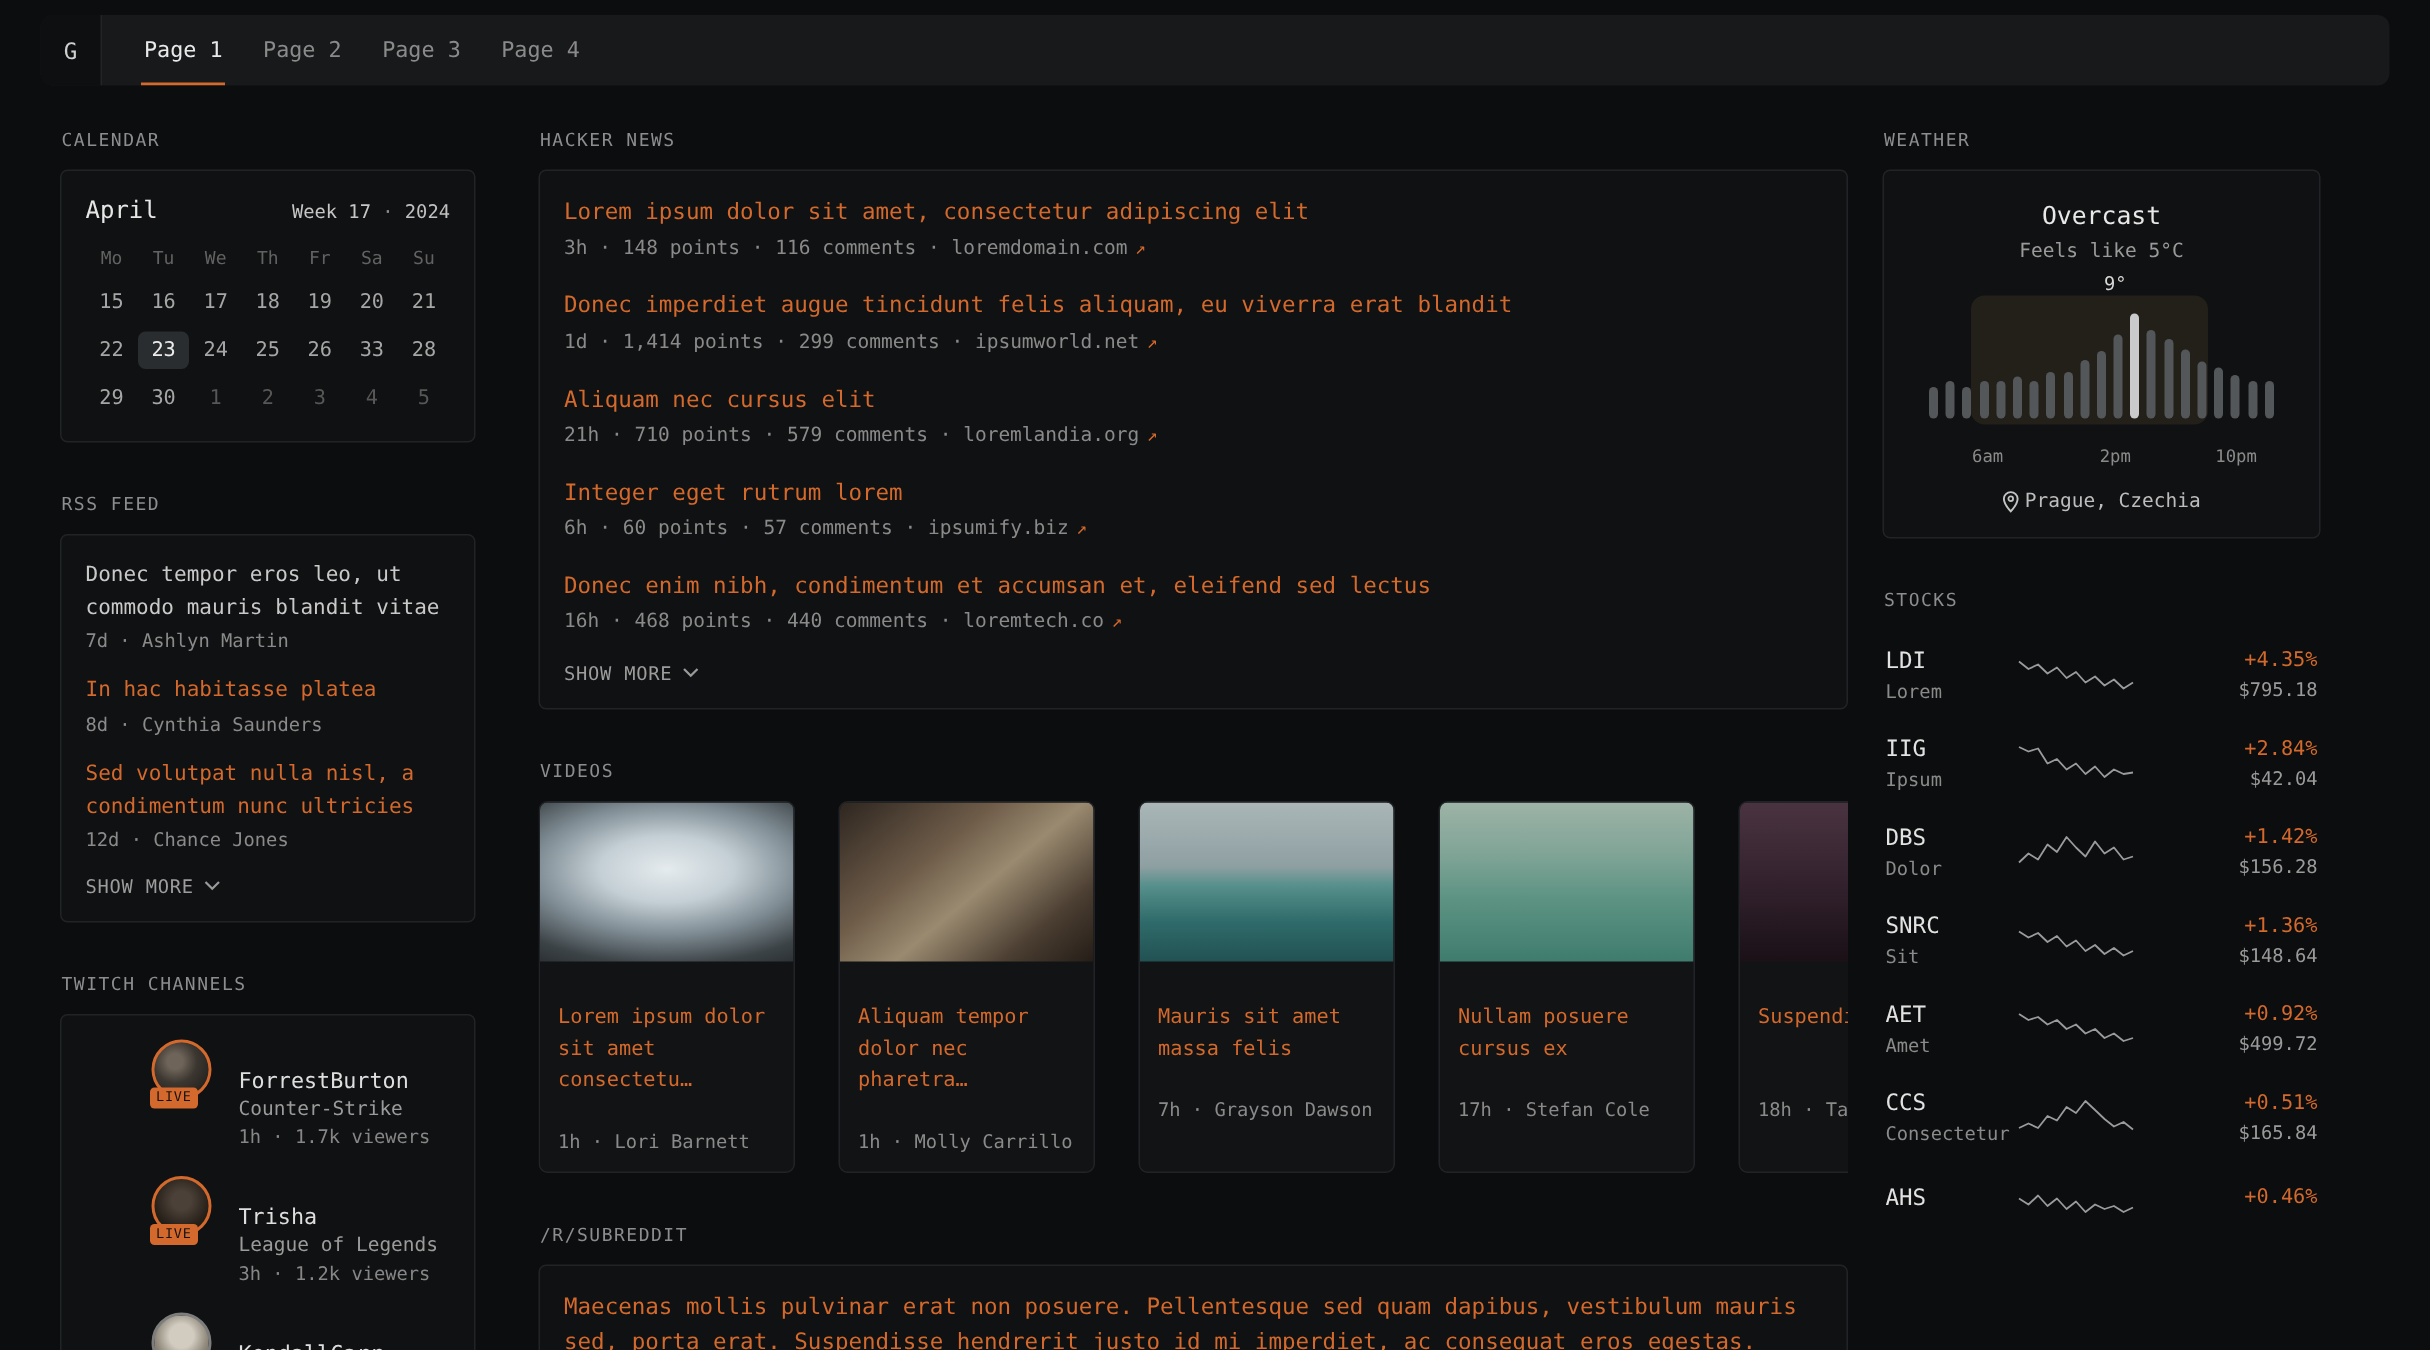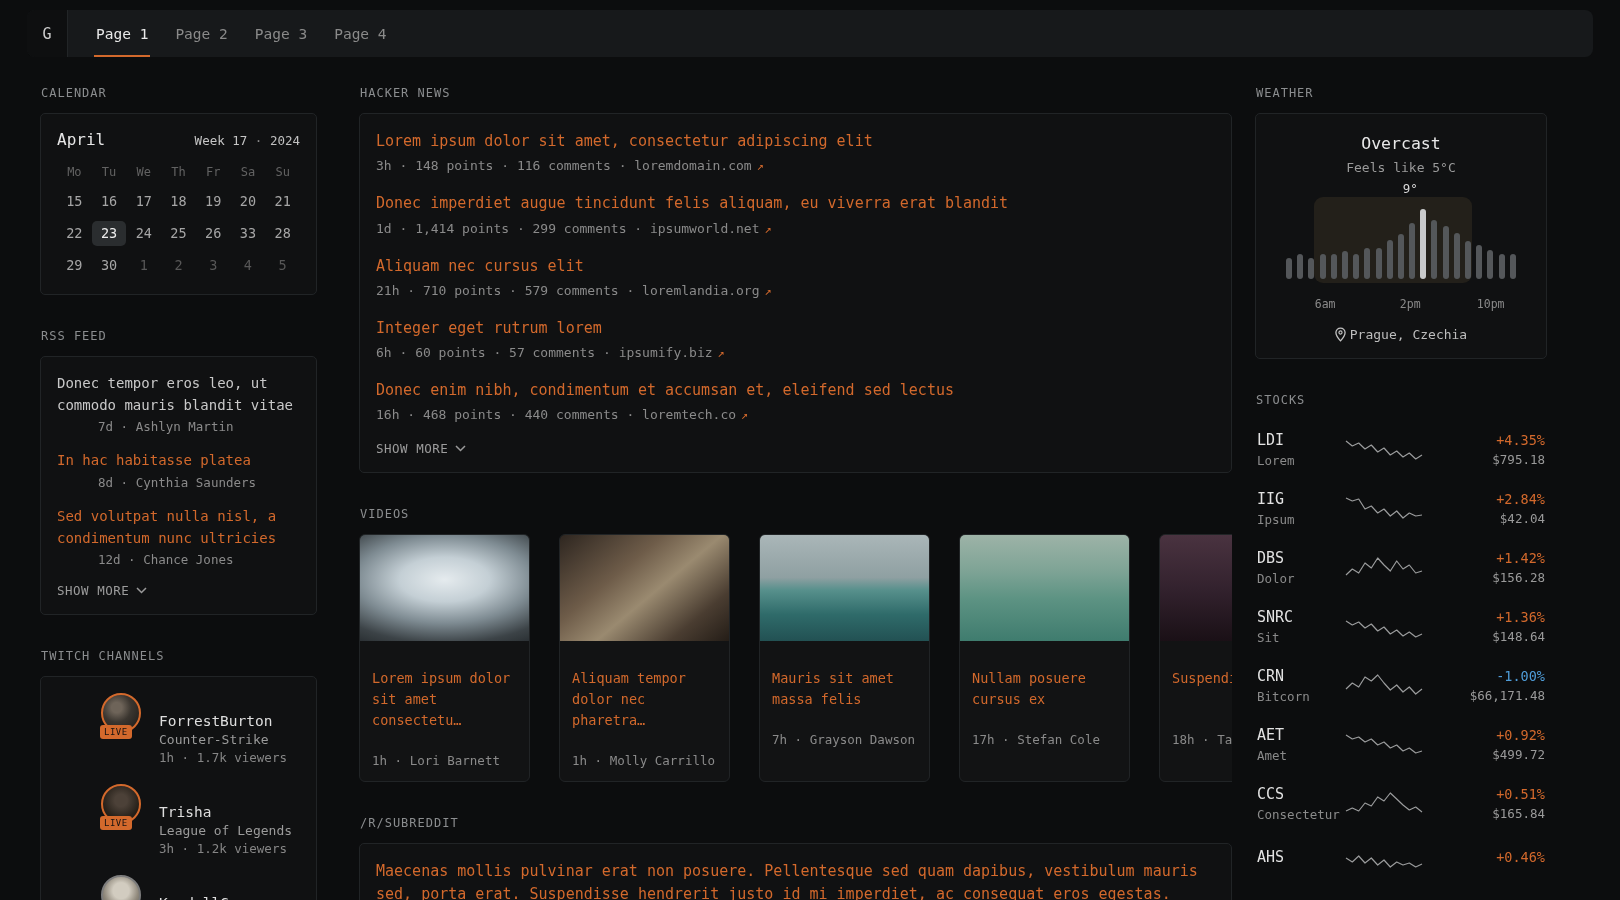--- a/index.html
+++ b/index.html
@@ -39,21 +39,21 @@
   .cal-grid { display:grid; grid-template-columns:repeat(7,1fr); row-gap:7px; text-align:center; }
   .cal-dow { color:#626262; font-size:12px; padding:3px 0; }
   .cal-day { color:#a6a6a6; font-size:13.5px; height:25px; line-height:25px; border-radius:5px; }
   .cal-day.selected { background:#2a2d2f; color:#ececec; }
   .cal-day.muted { color:#575757; }
 
   
   .feed-item { margin-bottom:16px; }
   .feed-title { font-size:14px; line-height:1.55; color:#c9c9c9; cursor:pointer; }
   .feed-item.hl .feed-title { color:var(--accent); }
-  .feed-meta { font-size:12.5px; color:#8a8a8a; margin-top:3px;margin-left:41px; }
+  .feed-meta { font-size:12.5px; color:#8a8a8a; margin-top:3px; }
   .show-more { display:flex; align-items:center; gap:7px; font-size:12.5px; letter-spacing:0.5px; color:#9c9c9c; cursor:pointer; margin-top:2px; }
 
   
   .tw-row { display:flex; gap:14px; margin-bottom:19px; align-items:flex-start; cursor:pointer; }
   .tw-row:last-child { margin-bottom:0; }
   .tw-avwrap { position:relative; width:44px; flex:none;margin-left:44px; }
   .tw-avatar { width:40px; height:40px; border-radius:50%; border:2px solid var(--accent); }
   .av-0 { background:radial-gradient(circle at 38% 35%, #6e6459 0 16%, #3b3630 45%, #191714 100%); }
   .av-1 { background:radial-gradient(circle at 50% 40%, #4c4138 0 22%, #262019 65%, #141110 100%); }
   .av-2 { border-color:#7d7d7d; background:radial-gradient(circle at 50% 38%, #d2ccc0 0 28%, #8f887b 60%, #555049 100%); }
@@ -422,33 +422,20 @@
             <div class="stock-spark"><svg viewBox="0 0 78 30" width="78" height="30" preserveAspectRatio="none">
                   <polyline points="1.0,9 7.3,13 13.7,10 20.0,16 26.3,12 32.7,19 39.0,15 45.3,22 51.7,18 58.0,24 64.3,20 70.7,25 77.0,22" fill="none" stroke="#9a9b9c" stroke-width="1.2" stroke-linejoin="round"></polyline>
                 </svg></div>
             <div class="stock-right">
                 <div class="stock-change">+1.36%</div>
                 <div class="stock-price">$148.64</div>
               </div>
           </div>
           <div class="stock-row">
             <div class="stock-left">
-                <div class="stock-sym">CRN</div>
-                <div class="stock-name">Bitcorn</div>
-              </div>
-            <div class="stock-spark"><svg viewBox="0 0 78 30" width="78" height="30" preserveAspectRatio="none">
-                  <polyline points="1.0,18 7.3,12 13.7,16 20.0,6 26.3,10 32.7,4 39.0,12 45.3,19 51.7,14 58.0,21 64.3,16 70.7,23 77.0,18" fill="none" stroke="#9a9b9c" stroke-width="1.2" stroke-linejoin="round"></polyline>
-                </svg></div>
-            <div class="stock-right">
-                <div class="stock-change down">-1.00%</div>
-                <div class="stock-price">$66,171.48</div>
-              </div>
-          </div>
-          <div class="stock-row">
-            <div class="stock-left">
                 <div class="stock-sym">AET</div>
                 <div class="stock-name">Amet</div>
               </div>
             <div class="stock-spark"><svg viewBox="0 0 78 30" width="78" height="30" preserveAspectRatio="none">
                   <polyline points="1.0,5 7.3,9 13.7,7 20.0,12 26.3,9 32.7,15 39.0,12 45.3,18 51.7,15 58.0,21 64.3,18 70.7,23 77.0,21" fill="none" stroke="#9a9b9c" stroke-width="1.2" stroke-linejoin="round"></polyline>
                 </svg></div>
             <div class="stock-right">
                 <div class="stock-change">+0.92%</div>
                 <div class="stock-price">$499.72</div>
               </div>

